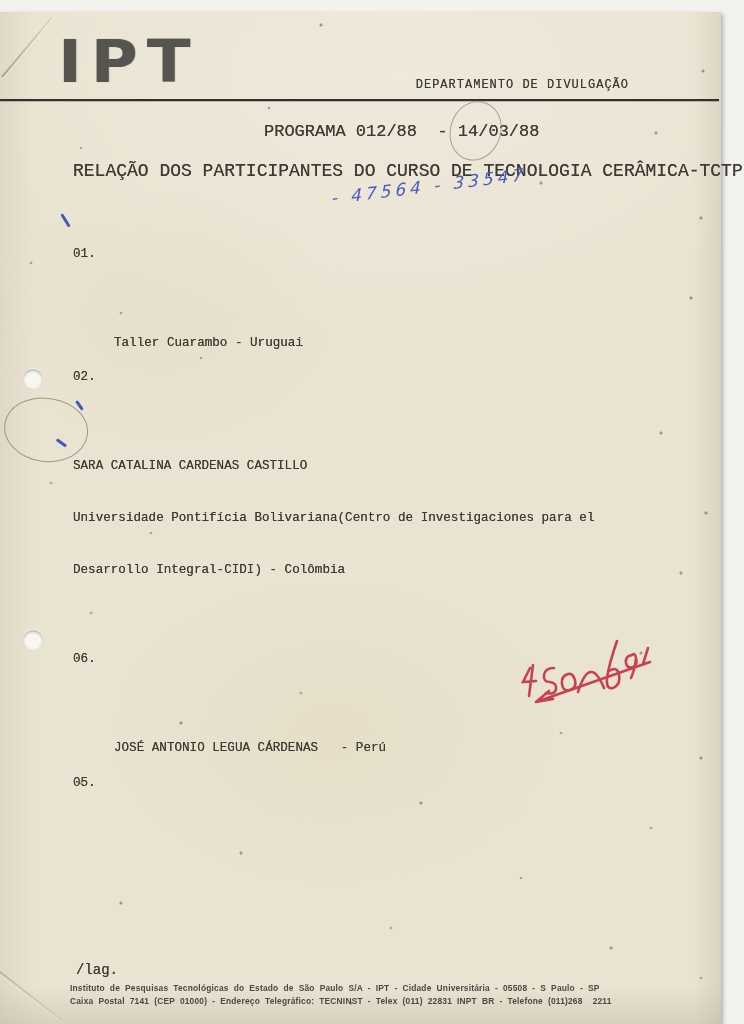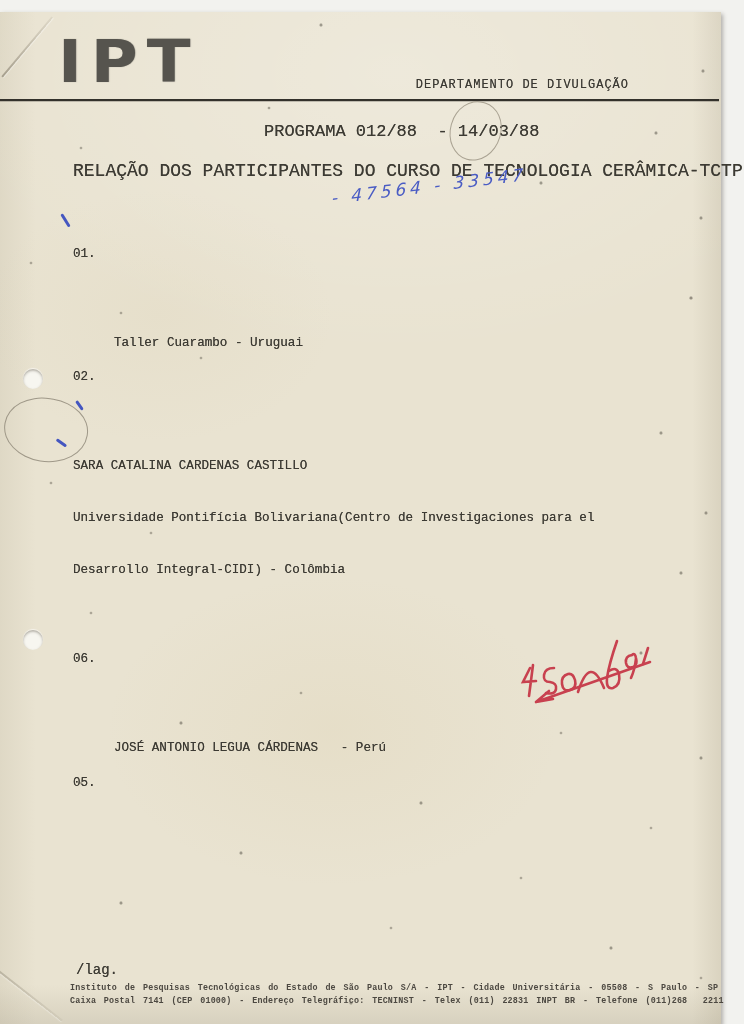--- a/index.html
+++ b/index.html
@@ -38,21 +38,21 @@
   }
   .rule{position:absolute;left:0;top:87px;width:719px;height:2px;background:#33312b;box-shadow:0 1px 0 rgba(51,49,43,0.25);}
   .program{left:264px;top:110px;font-size:17px;}
   .title{left:73px;top:149px;font-size:18px;}
   .list{position:absolute;left:73px;top:199px;font-size:12.6px;line-height:17.3px;}
   .entry{display:flex;margin-bottom:2.6px;align-items:flex-end;}
   .num{width:41px;flex:none;white-space:pre;}
   .ebody{white-space:pre;}
   .footer-initials{left:76px;top:950px;font-size:14px;}
   .addr{
-    position:absolute;left:70px;font-family:Liberation Mono, monospace;
+    position:absolute;left:70px;font-family:Liberation Sans, sans-serif;
     font-size:8.4px;font-weight:bold;color:#4c4841;letter-spacing:0.2px;word-spacing:2.5px;white-space:pre;text-align:center;
   }
   .addr1{top:971px;} .addr2{top:984px;}
   .hole{
     position:absolute;left:23px;width:20px;height:20px;border-radius:50%;
     background:#f7f6f0;
     box-shadow:inset 0 1.5px 2.5px rgba(90,85,70,0.45), 0 -1px 1px rgba(255,255,255,0.6);
   }
   .hole1{top:357px;} .hole2{top:618px;}
   .chk{position:absolute;width:2.6px;border-radius:2px;background:#4456c0;}

